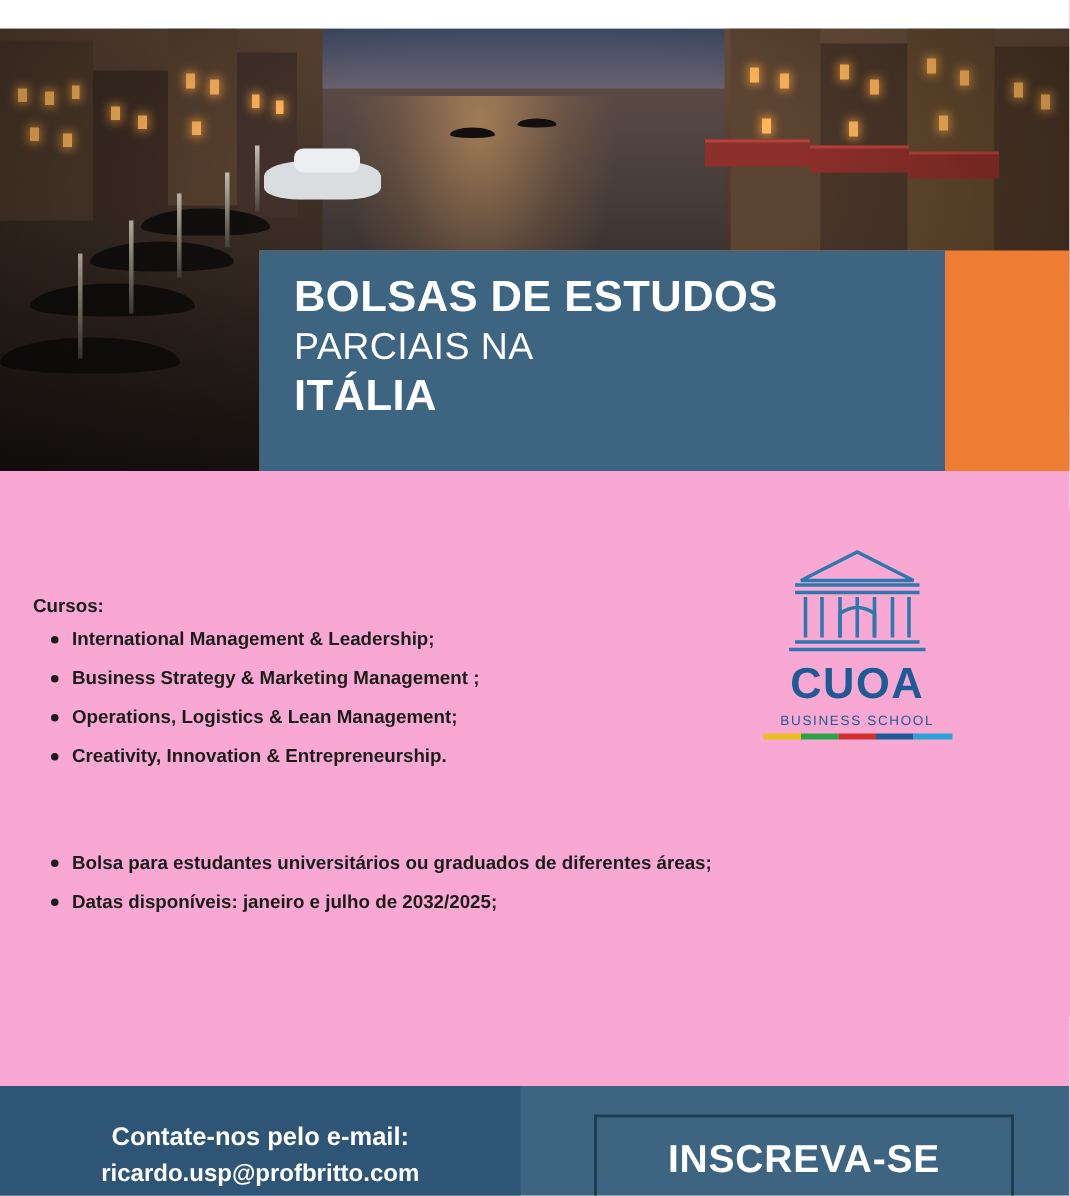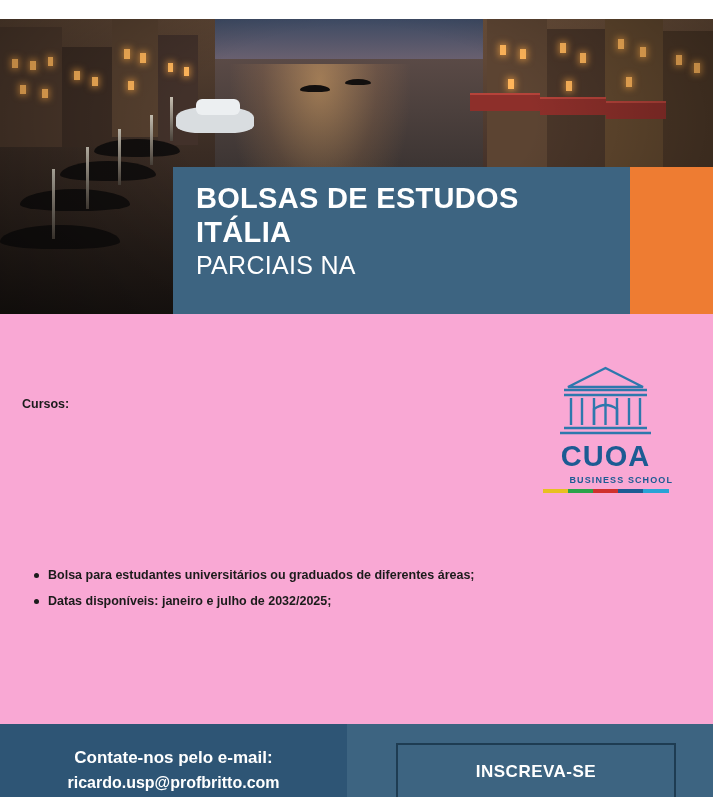--- a/index.html
+++ b/index.html
@@ -193,38 +193,38 @@
     top: 5px;
     width: 5px;
     height: 5px;
     border-radius: 50%;
     background: #1b1b1b;
   }
 
   
   .logo {
     position: absolute;
-    left: 538px;
+    left: 504px;
     top: 45px;
     width: 135px;
     height: 135px;
   }
   .logo svg { display: block; }
   .logo-word {
     text-align: center;
     font-size: 29px;
     font-weight: bold;
     letter-spacing: 1px;
     color: #1c5b93;
     margin-top: 1px;
   }
   .logo-sub {
-    text-align: right;
+    text-align: center;
     font-size: 9px;
-    font-weight: bold;
+    font-weight: normal;
     letter-spacing: 1.1px;
     color: #1c5b93;
     margin-top: 2px;
   }
   .logo-bars {
     display: flex;
     width: 126px;
     margin: 4px auto 0 auto;
     height: 4px;
   }
@@ -270,21 +270,21 @@
     height: 54px;
     border: 2px solid #1e3c52;
     display: flex;
     align-items: center;
     justify-content: center;
     background: transparent;
     cursor: pointer;
   }
   .cta-text {
     color: #ffffff;
-    font-size: 17px;
+    font-size: 26px;
     font-weight: bold;
     letter-spacing: 0.5px;
   }
 </style>
 </head>
 <body>
 
 <div class="poster">
 
   <div class="hero">
@@ -348,30 +348,36 @@
     <div class="pole" style="left:86px;top:128px;height:62px;"></div>
     <div class="pole" style="left:52px;top:150px;height:70px;"></div>
     <div class="pole" style="left:170px;top:78px;height:44px;"></div>
 
     <div class="hero-vignette"></div>
   </div>
 
   <div class="title-orange"></div>
   <div class="title-blue">
     <div class="line t1">BOLSAS DE ESTUDOS</div>
+    <div class="line t2">PARCIAIS NA</div>
     <div class="line t3">ITÁLIA</div>
-    <div class="line t2">PARCIAIS NA</div>
   </div>
 
   <div class="right-bar"></div>
 
   <div class="content">
 
     <div class="cursos-label">Cursos:</div>
 
+    <ul class="bullets courses">
+      <li>International Management &amp; Leadership;</li>
+      <li>Business Strategy &amp; Marketing Management ;</li>
+      <li>Operations, Logistics &amp; Lean Management;</li>
+      <li>Creativity, Innovation &amp; Entrepreneurship.</li>
+    </ul>
 
     <ul class="bullets details">
       <li>Bolsa para estudantes universitários ou graduados de diferentes áreas;</li>
       <li>Datas disponíveis: janeiro e julho de 2032/2025;</li>
     </ul>
 
     <div class="logo">
       <svg width="135" height="80" viewBox="0 0 135 80">
         <g fill="none" stroke="#2d78ad" stroke-width="2.4">
           <path d="M30 28 L67.5 9 L105 28 Z"></path>

